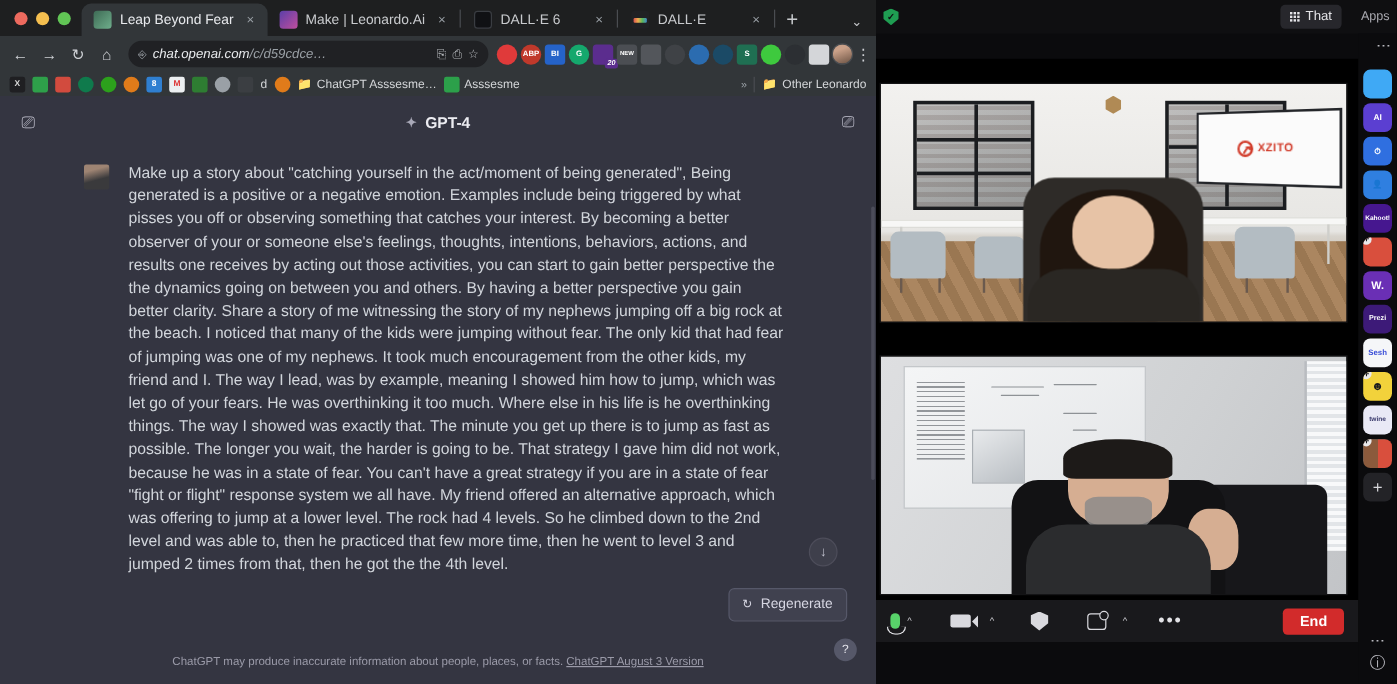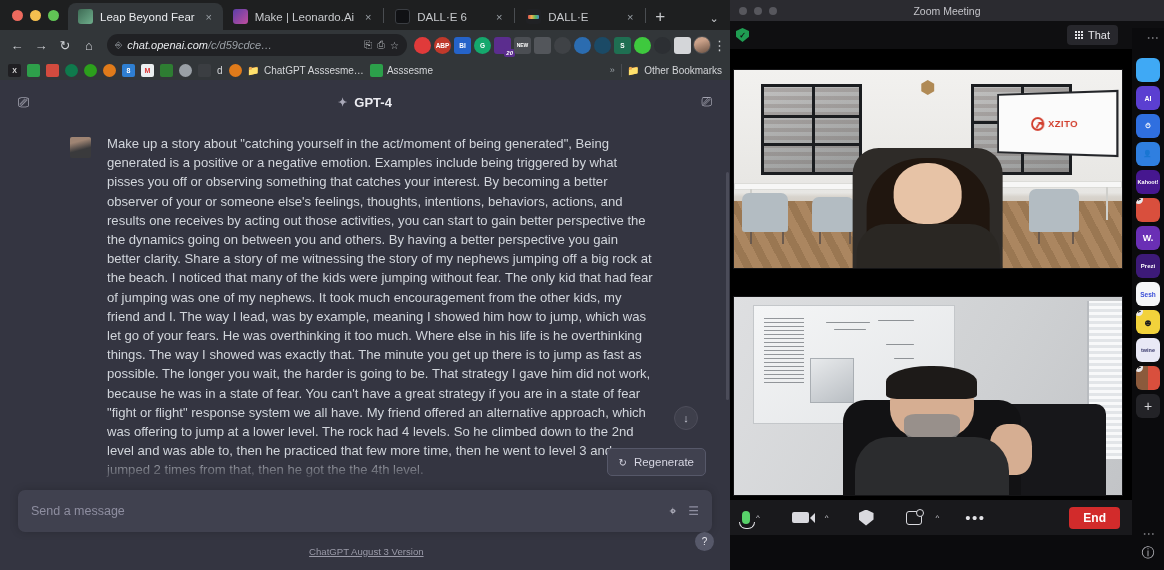--- a/index.html
+++ b/index.html
@@ -475,21 +475,21 @@
       <span class="bm-item">
         <span class="bm-ico" style="background:#2ca04a"></span>
         <span>Asssesme</span>
       </span>
 
       <span class="bm-spacer"></span>
       <span class="bm-chev">»</span>
       <span class="bm-divider"></span>
       <span class="bm-item">
         <span class="bm-folder">📁</span>
-        <span>Other Bookmarks</span>
+        <span>Other Leonardo</span>
       </span>
     </div>
 
     <div class="gpt">
       <div class="gpt-header">
         <span class="gpt-sidebar-toggle">⎚</span>
         <div class="gpt-model">
           <span class="sparkle">✦</span>
           <span>GPT-4</span>
         </div>
@@ -503,44 +503,32 @@
         </div>
         <div class="fade-bottom"></div>
         <div class="scroll-down-btn">↓</div>
         <div class="regen-btn">
           <span class="regen-ico">↻</span>
           <span>Regenerate</span>
         </div>
         <div class="gpt-rail"></div>
       </div>
 
-      <div class="gpt-compose">
-        <div class="composer">
-          <span class="composer-ph">Send a message</span>
-          <span class="caret-ico">⌖</span>
-          <span class="send-ico">☰</span>
-        </div>
-      </div>
 
       <div class="gpt-foot">
+        <span>ChatGPT may produce inaccurate information about people, places, or facts.</span>
         <span>&nbsp;</span>
         <a href="#">ChatGPT August 3 Version</a>
         <span class="help-btn">?</span>
       </div>
     </div>
   </div>
 
   <div id="zoomwin">
 
-    <div class="zm-titlebar">
-      <span class="zm-dot"></span>
-      <span class="zm-dot"></span>
-      <span class="zm-dot"></span>
-      <span class="zm-title">Zoom Meeting</span>
-    </div>
 
     <div class="zm-toolbar">
       <span class="zm-shield">✓</span>
       <div class="zm-view">
         <span class="grid-ico">
             <i></i>
             <i></i>
             <i></i>
             <i></i>
             <i></i>

